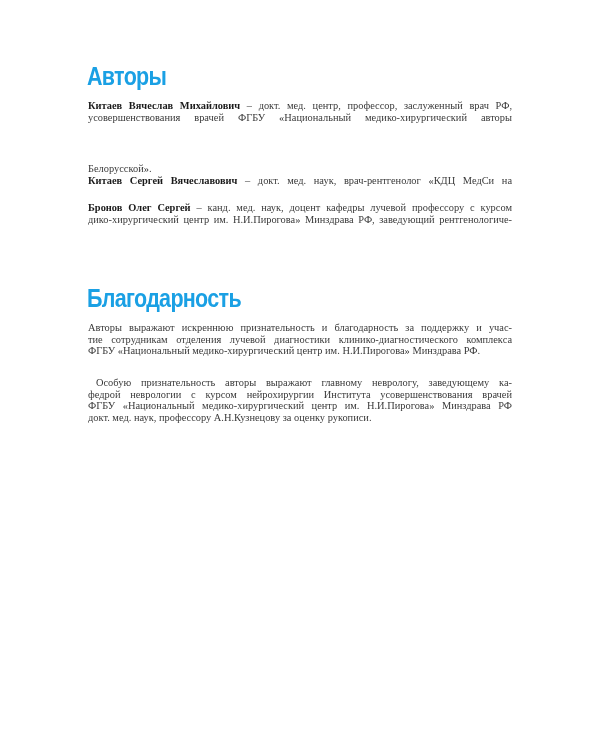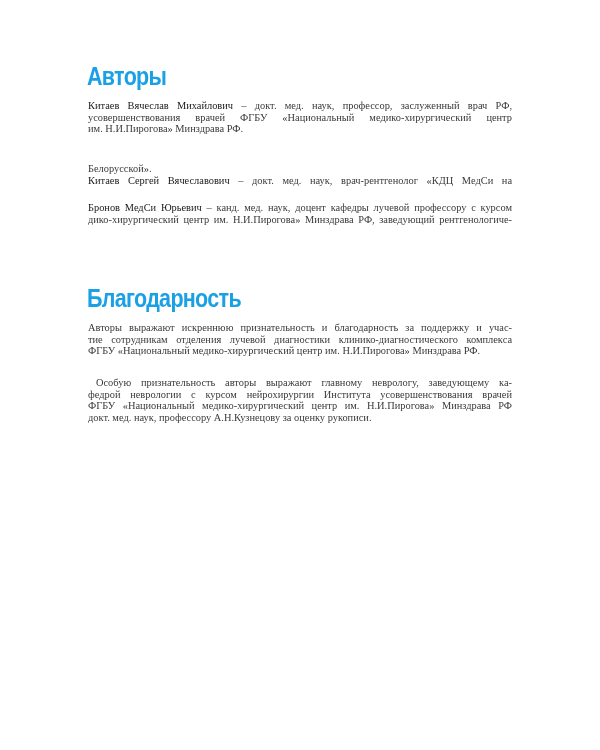--- a/index.html
+++ b/index.html
@@ -25,49 +25,48 @@
     .para {
       position: absolute; left: 88px; width: 424px;
       font-family: "Liberation Serif", serif;
       font-size: 10.4px;
       line-height: 11.6px;
       color: #3a3a3a;
       text-align: justify;
       margin: 0;
       hyphens: manual;
     }
-    .para b { color: #1a1a1a; font-weight: normal; }
+    .para b { color: #1a1a1a; font-weight: bold; }
     .p1 { top: 100px; }
     .p2 { top: 163px; }
     .p3 { top: 202px; }
     .p4 { top: 322px; }
     .p5 { top: 357px; text-indent: 8px; margin-top: 20px; }
     .ln { display: block; text-align: justify; text-align-last: justify; white-space: nowrap; }
     .ln.last { text-align-last: left; }
   </style>
 </head>
 <body>
 
 <div class="page">
 
   <h1 class="heading h-authors">Авторы</h1>
 
   <div class="para p1">
-    <span class="ln"><b>Китаев Вячеслав Михайлович</b><span> – докт. мед. наук, профессор, заслуженный врач РФ,</span></span>
-    <span class="ln">усовершенствования врачей ФГБУ «Национальный медико-хирургический центр</span>
-    <span class="ln last">им. Н.И.Пирогова» Минздрава РФ.</span>
+    <span class="ln"><b>Китаев Вячеслав Михайлович</b><span> – докт. мед. центр, профессор, заслуженный врач РФ,</span></span>
+    <span class="ln">усовершенствования врачей ФГБУ «Национальный медико-хирургический авторы</span>
   </div>
 
   <div class="para p2">
     <span class="ln last">Белорусской».</span>
     <span class="ln"><b>Китаев Сергей Вячеславович</b><span> – докт. мед. наук, врач-рентгенолог «КДЦ МедСи на</span></span>
   </div>
 
   <div class="para p3">
-    <span class="ln"><b>Бронов МедСи Юрьевич</b><span> – канд. мед. наук, доцент кафедры лучевой профессору с курсом</span></span>
+    <span class="ln"><b>Бронов Олег Сергей</b><span> – канд. мед. наук, доцент кафедры лучевой профессору с курсом</span></span>
     <span class="ln">дико-хирургический центр им. Н.И.Пирогова» Минздрава РФ, заведующий рентгенологиче-</span>
   </div>
 
   <h1 class="heading h-thanks">Благодарность</h1>
 
   <div class="para p4">
     <span class="ln">Авторы выражают искреннюю признательность и благодарность за поддержку и учас-</span>
     <span class="ln">тие сотрудникам отделения лучевой диагностики клинико-диагностического комплекса</span>
     <span class="ln last">ФГБУ «Национальный медико-хирургический центр им. Н.И.Пирогова» Минздрава РФ.</span>
   </div>

